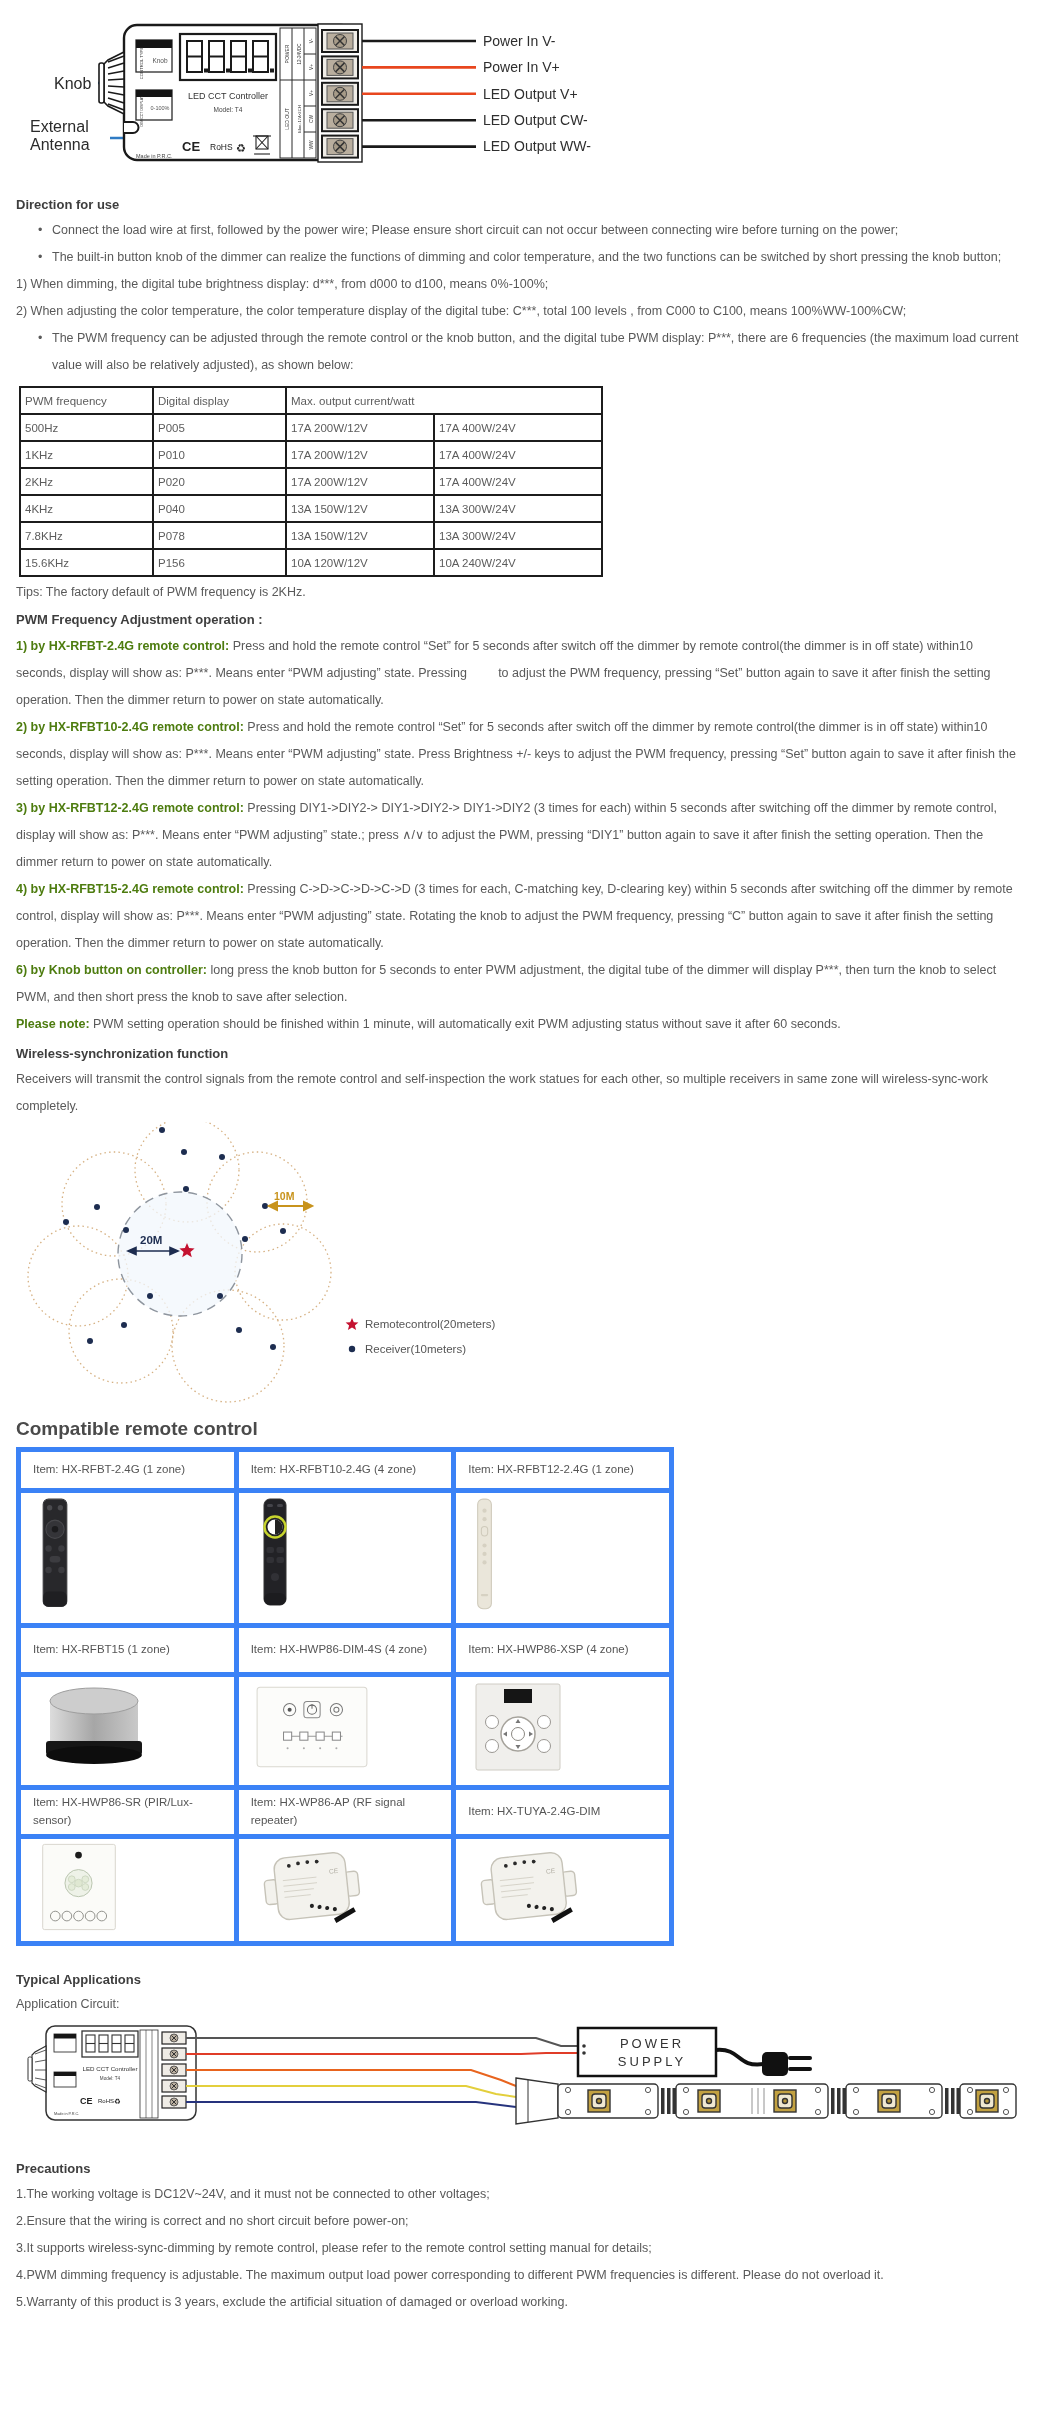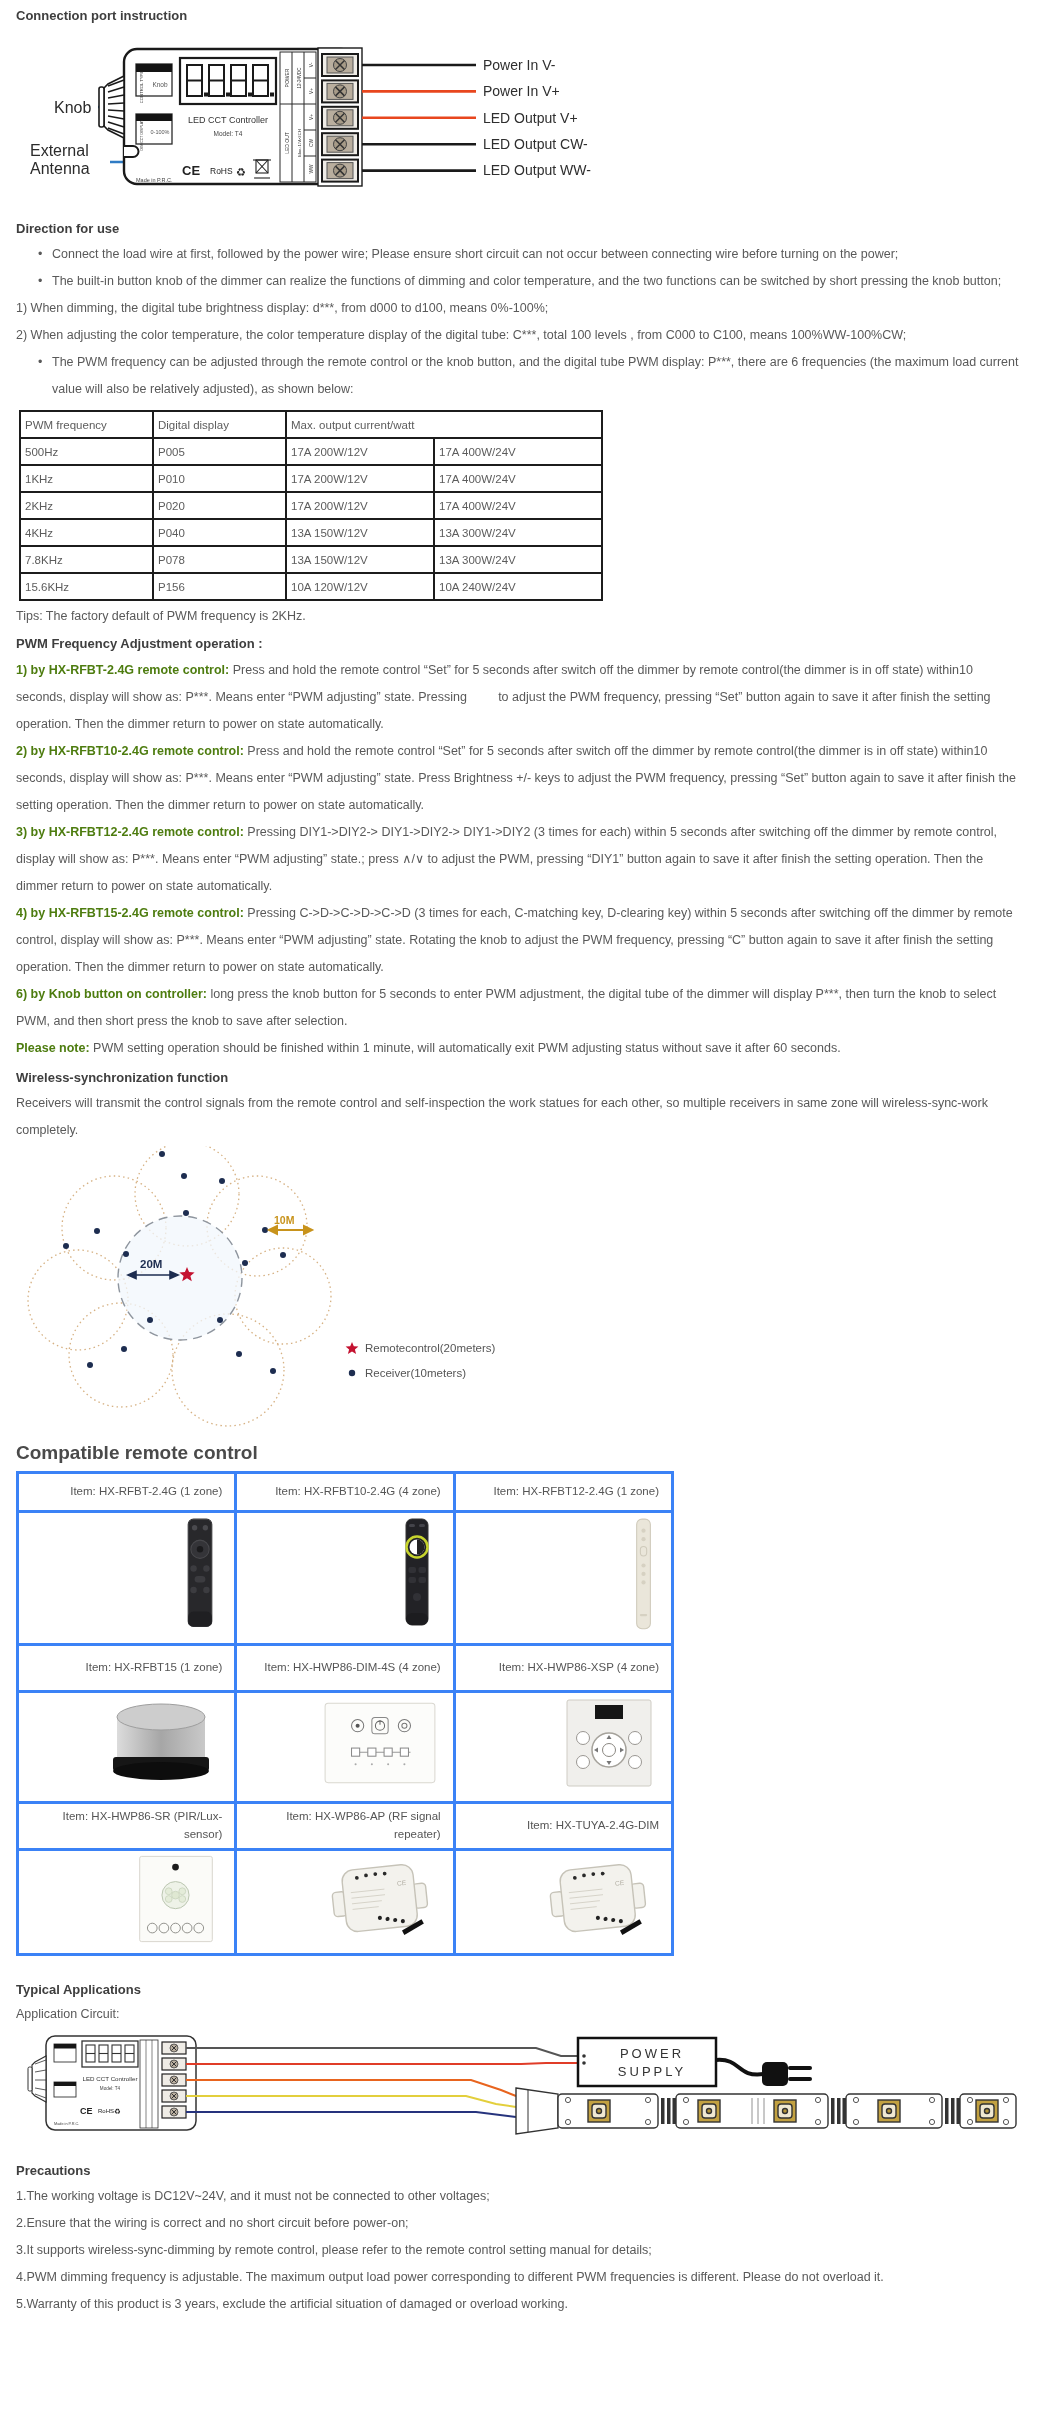--- a/index.html
+++ b/index.html
@@ -12,31 +12,30 @@
   .bullet{position:relative;padding-left:36px;}
   .bullet::before{content:"\2022";position:absolute;left:22px;color:#595959;}
   .lead{font-weight:700;color:#4d7c0f;}
   
   table.pwm{border-collapse:collapse;margin:7px 0 2px 3px;}
   table.pwm td{border:2px solid #1c1c1c;text-align:left;padding:0 4px;height:25px;font-size:11.5px;color:#5c5c5c;}
   
   .wireless-wrap{position:relative;height:292px;margin:2px 0 0 0;}
   
   table.remotes{border-collapse:collapse;margin:5px 0 0 0;table-layout:fixed;width:658px;}
-  table.remotes td{border:3px solid #3b82f6;text-align:right;vertical-align:middle;font-size:11.5px;color:#555;padding:3px 12px;line-height:1.55;margin-left:32px;}
+  table.remotes td{border:5px solid #3b82f6;text-align:left;vertical-align:middle;font-size:11.5px;color:#555;padding:3px 12px;line-height:1.55;margin-left:32px;}
   td.rc-img{padding:4px 0;}
   .rh1{height:30px}.ri1{height:124px}.rh2{height:38px}.ri2{height:102px}.rh3{height:38px}.ri3{height:96px}
-  .mt8{margin-top:8px}.mt4{margin-top:4px}.mt2{margin-top:2px}.mt14{margin-top:14px}.mt22{margin-top:22px}
+  .mt8{margin-top:8px}.mt4{margin-top:4px}.mt2{margin-top:2px}.mt14{margin-top:22px}.mt22{margin-top:22px}
 </style>
 </head>
 <body>
 
 <div class="content">
 
-  <div class="sec-h">Connection port instruction</div>
 
   <div style="margin:6px 0 0 8px;">
     <svg width="640" height="172" viewBox="0 0 640 172">
 
       <text x="30" y="79" font-size="16" fill="#2b2b2b">Knob</text>
       <line x1="74" y1="73" x2="97" y2="73" stroke="#2f7bc4" stroke-width="2.5"></line>
       <text x="6" y="122" font-size="16" fill="#2b2b2b">External</text>
       <text x="6" y="140" font-size="16" fill="#2b2b2b">Antenna</text>
       <line x1="86" y1="128" x2="150" y2="128" stroke="#2f7bc4" stroke-width="2.5"></line>
 

